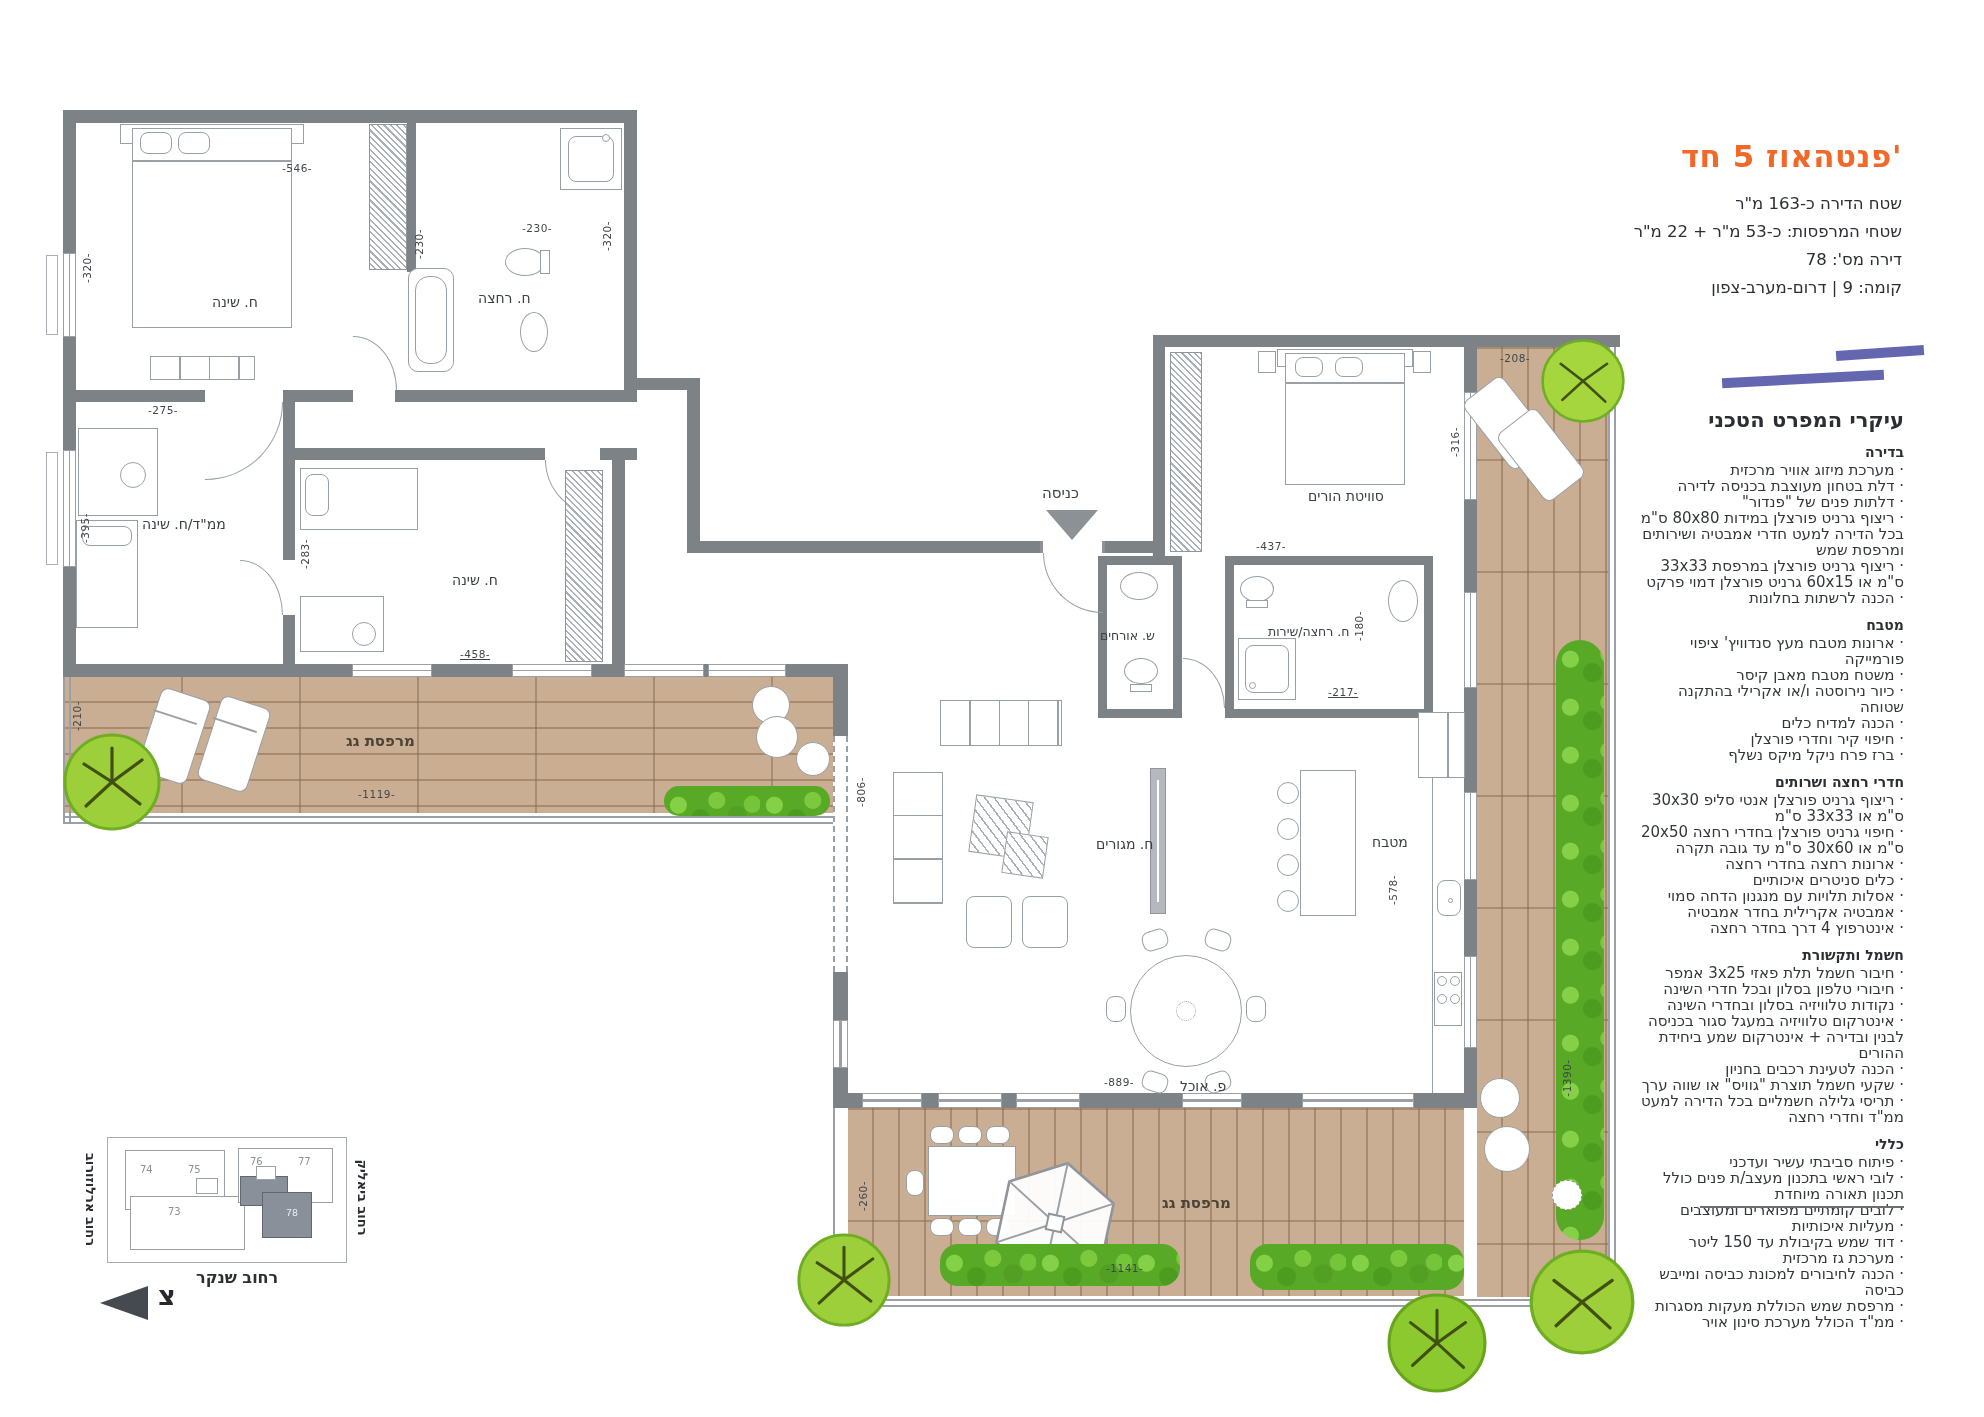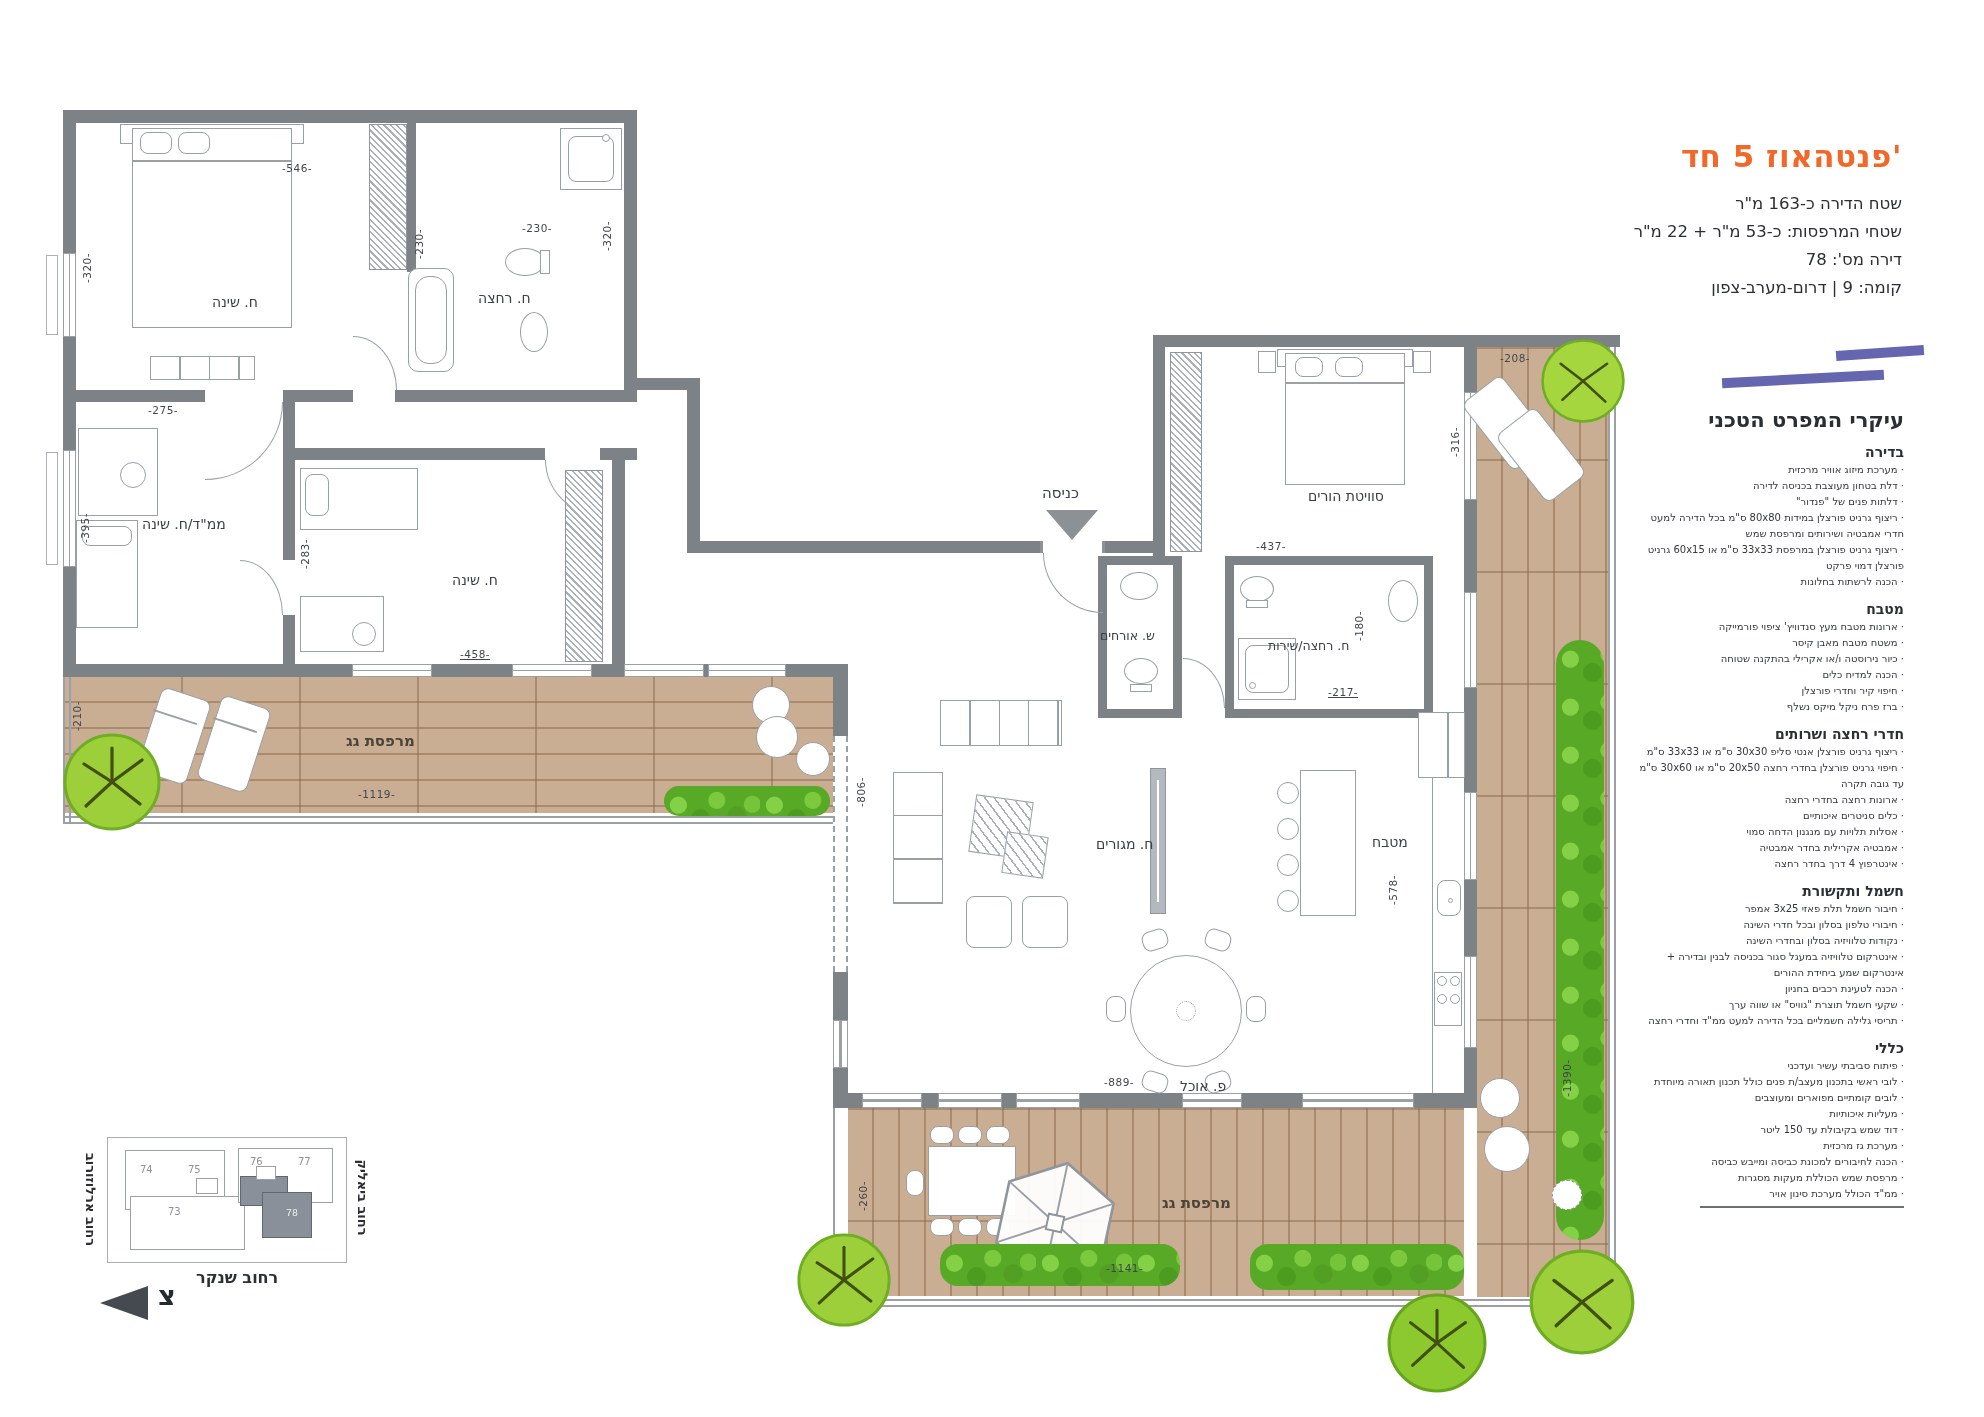--- a/index.html
+++ b/index.html
@@ -45,21 +45,21 @@
   .hatchsq{background-image:repeating-linear-gradient(45deg, transparent 0 6px, #aab0b6 6px 7.5px);}
   
   .hdr-title{position:absolute;left:1560px;top:138px;width:342px;text-align:right;
      font-size:31px;font-weight:bold;color:#f26829;letter-spacing:.5px;}
   .hdr-info{position:absolute;left:1520px;top:190px;width:382px;text-align:right;direction:rtl;
      font-size:16.5px;line-height:28px;color:#2b2e33;}
   .pbar{position:absolute;height:10px;background:#6467b0;}
   .spec{position:absolute;left:1634px;top:408px;width:270px;direction:rtl;text-align:right;color:#2b2e33;}
   .spec-title{font-size:21px;font-weight:bold;margin:0 0 12px 0;color:#2b2e33;}
   .spec-h{font-size:14px;font-weight:bold;margin:11px 0 2px 0;}
-  .spec-i{font-size:10px;line-height:16px;color:#33373c;}
+  .spec-i{font-size:15px;line-height:16px;color:#33373c;}
   .spec-i::before{content:"· ";}
   .sep{position:absolute;left:1700px;top:1206px;width:204px;height:2px;background:#6b7075;}
   .discl{position:absolute;left:1690px;top:1214px;width:214px;direction:rtl;text-align:right;
      font-size:10.3px;line-height:13.5px;color:#4d5155;}
   
   .kp-line{position:absolute;border:1px solid #a7adb2;background:#fff;box-sizing:border-box;}
   .kp-b{position:absolute;border:1px solid #9aa0a6;background:#fff;box-sizing:border-box;}
   .kp-dark{position:absolute;background:#8a9099;border:1px solid #62676f;box-sizing:border-box;}
   .kp-u{position:absolute;font-size:10px;color:#8b9196;}
   .kp-street{position:absolute;font-size:13px;font-weight:bold;color:#2b2e33;white-space:nowrap;}
@@ -318,21 +318,21 @@
 
   <div class="lbl" style="left:1042px;top:484px;font-size:15px;">כניסה</div>
   <div class="arrow-entry" style="left:1046px;top:510px;"></div>
 
   <div class="lbl" style="left:212px;top:294px;">ח. שינה</div>
   <div class="lbl" style="left:478px;top:290px;">ח. רחצה</div>
   <div class="lbl" style="left:142px;top:516px;">ממ"ד/ח. שינה</div>
   <div class="lbl" style="left:452px;top:572px;">ח. שינה</div>
   <div class="lbl" style="left:1308px;top:488px;">סוויטת הורים</div>
   <div class="lbl-sm" style="left:1100px;top:628px;">ש. אורחים</div>
-  <div class="lbl-sm" style="left:1268px;top:624px;margin-top:14px;">ח. רחצה/שירות</div>
+  <div class="lbl-sm" style="left:1268px;top:624px;">ח. רחצה/שירות</div>
   <div class="lbl" style="left:1096px;top:836px;">ח. מגורים</div>
   <div class="lbl" style="left:1372px;top:834px;">מטבח</div>
   <div class="lbl" style="left:1180px;top:1078px;">פ. אוכל</div>
   <div class="lbl-terr" style="left:346px;top:732px;">מרפסת גג</div>
   <div class="lbl-terr" style="left:1162px;top:1194px;">מרפסת גג</div>
 
   <div class="dim" style="left:282px;top:162px;">-546-</div>
   <div class="dim v" style="left:72px;top:262px;">-320-</div>
   <div class="dim" style="left:522px;top:222px;">-230-</div>
   <div class="dim v" style="left:404px;top:238px;">-230-</div>

